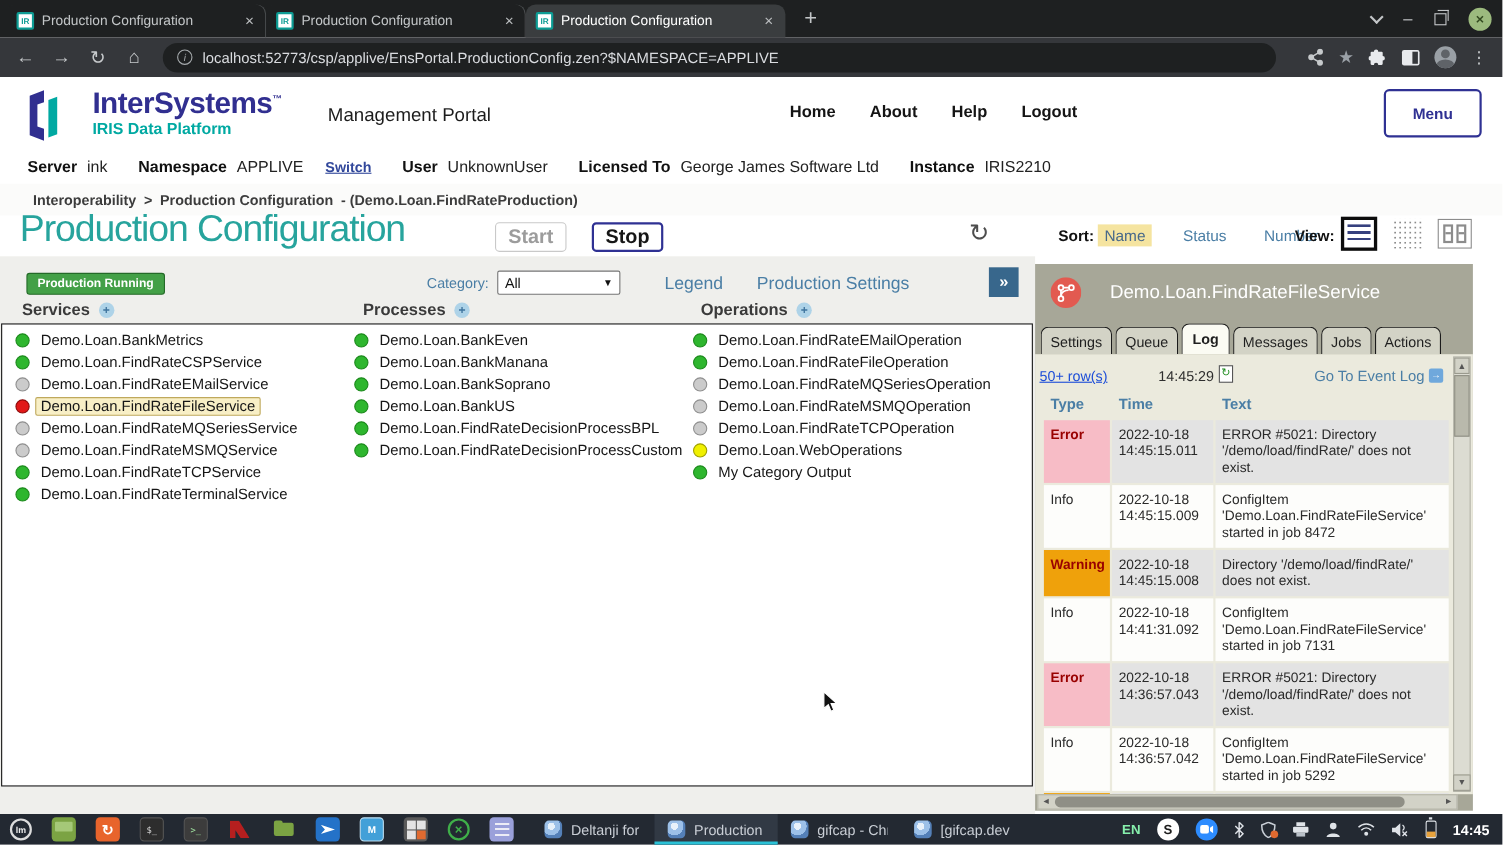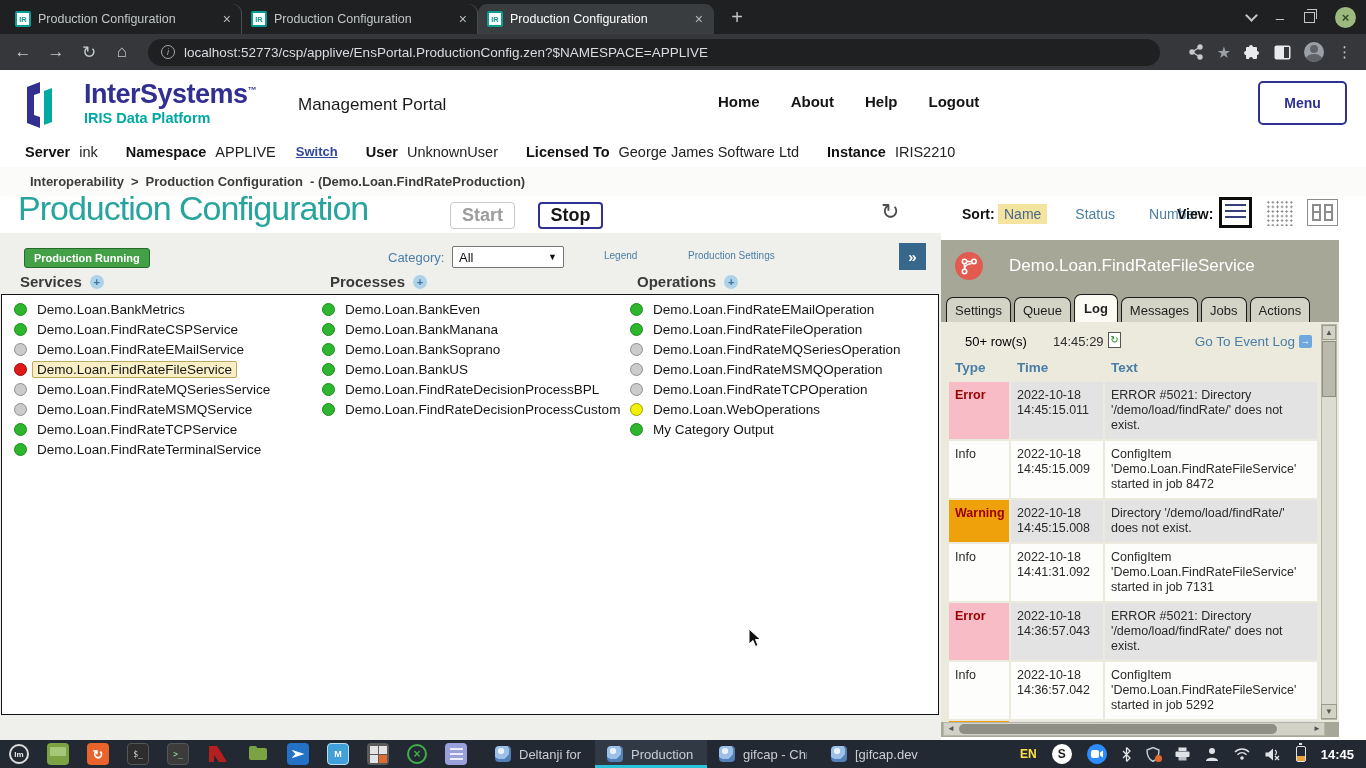--- a/index.html
+++ b/index.html
@@ -101,21 +101,21 @@
   
   .content { position:absolute; left:0; top:233px; width:1366px; height:507px; background:#fff; }
   .leftarea { position:absolute; left:0; top:0; width:941px; height:507px; background:#efefec; }
   .runbadge { position:absolute; left:24px; top:15px; background:#43a047; border:1px solid #246a28;
               border-radius:3px; color:#fff; font-size:11px; font-weight:bold; padding:3px 9px; }
   .catlbl { position:absolute; left:388px; top:17px; font-size:13px; color:#4a7ea5; }
   .catsel { position:absolute; left:452px; top:13px; width:112px; height:22px; background:#fff;
             border:1px solid #767676; border-radius:2px; font-size:13px; color:#111;
             display:flex; align-items:center; padding:0 6px; }
   .catsel .caret { margin-left:auto; font-size:9px; color:#111; }
-  .toollink { position:absolute; top:17px; font-size:10px; color:#4a7ea5; }
+  .toollink { position:absolute; top:17px; font-size:16px; color:#4a7ea5; }
   .legend { left:604px; } .prodset { left:688px; }
   .expandbtn { position:absolute; left:899px; top:10px; width:27px; height:27px; background:#38678c;
                color:#fff; font-size:15px; font-weight:bold; display:flex; align-items:center;
                justify-content:center; }
   .colhead { position:absolute; top:40px; font-size:15px; font-weight:bold; color:#3a3a3a;
              display:flex; align-items:center; gap:8px; }
   .ch-services { left:20px; } .ch-processes { left:330px; } .ch-operations { left:637px; }
   .plusic { width:14px; height:14px; border-radius:50%; background:#aed3e8; color:#40759f;
             font-size:11px; font-weight:bold; display:flex; align-items:center; justify-content:center; }
   .itembox { position:absolute; left:1px; top:61px; width:938px; height:421px; background:#fff;
@@ -133,21 +133,21 @@
 
   
   .rightpanel { position:absolute; left:941px; top:7px; width:398px; height:497px; background:#a7a798; }
   .phead { height:52px; display:flex; align-items:center; padding-left:14px; }
   .ptitle { color:#fff; font-size:17px; margin-left:26px; }
   .ptabs { height:30px; display:flex; align-items:flex-end; padding-left:5px; }
   .ptab { background:#d3d3c6; border:1px solid #1a1a1a; border-bottom:none; border-radius:7px 7px 0 0;
           padding:5px 8px 4px; font-size:13px; color:#1f1f1f; margin-right:3px; }
   .ptab.active { background:#fbfbf3; font-weight:bold; padding:6px 9px 6px; }
   .pbody { position:absolute; left:0; top:82px; width:398px; height:400px; background:#ebeadd; overflow:hidden; }
-  .rowcount { position:absolute; left:24px; top:12px; font-size:13px; color:#000000; }
+  .rowcount { position:absolute; left:4px; top:12px; font-size:13px; color:#1d4ed8;text-decoration:underline; }
   .reftime { position:absolute; left:112px; top:12px; font-size:13px; color:#2e2e2e; }
   .refic { position:absolute; left:167px; top:10px; width:13px; height:16px; background:#fff;
            border:1px solid #555; color:#1a8a1a; font-size:10px; line-height:14px; text-align:center; }
   .gotolog { position:absolute; right:44px; top:12px; font-size:13.5px; color:#4a7ea5; }
   .gotoic { position:absolute; right:27px; top:13px; width:13px; height:13px; background:#6fa8dc;
             border-radius:2px; color:#fff; font-size:9px; line-height:13px; text-align:center; }
   .logtable { position:absolute; left:8px; top:38px; right:22px; }
   .loghead { display:grid; grid-template-columns:60px 92px 1fr; gap:0 2px; padding-bottom:7px; }
   .loghead span { font-size:13.5px; font-weight:bold; color:#4a7ea5; padding-left:6px; }
   .logrow { display:grid; grid-template-columns:60px 92px 1fr; gap:0 2px; margin-bottom:2px;
@@ -211,21 +211,21 @@
                        background:repeating-linear-gradient(180deg,#ececf6 0 2px,transparent 2px 5px); }
   .windows { display:flex; margin-left:16px; height:100%; }
   .winbtn { display:flex; align-items:center; gap:8px; padding:0 12px; width:112px; font-size:13px;
             color:#c9ced5; position:relative; }
   .winbtn.active { background:#313944; }
   .winbtn.active::after { content:""; position:absolute; left:0; right:0; bottom:0; height:3px; background:#2bc1d6; }
   .chrome-ball { width:16px; height:16px; border-radius:4px; flex-shrink:0;
                  background:radial-gradient(circle at 38% 32%, #e8f1fa 0 22%, #9cc0e8 23% 55%, #5480b8 56%); }
   .wtitle { white-space:nowrap; overflow:hidden; }
   .tray { margin-left:auto; display:flex; align-items:center; gap:15px; padding-right:12px; }
-  .lang { font-size:12px; font-weight:bold; color:#fde047; }
+  .lang { font-size:12px; font-weight:bold; color:#86efac; }
   .skype { width:20px; height:20px; border-radius:50%; background:#fff; color:#1c1c1c; font-size:12px;
            font-weight:bold; display:flex; align-items:center; justify-content:center; }
   .zoomic { width:20px; height:20px; border-radius:50%; background:#2d8cff; display:flex;
             align-items:center; justify-content:center; }
   .trayic svg { display:block; }
   .battery { width:10px; height:16px; border:1.5px solid #dfe3e8; border-radius:2px; position:relative; }
   .battery::before { content:""; position:absolute; top:-4px; left:2px; width:3px; height:2px; background:#dfe3e8; }
   .battery::after { content:""; position:absolute; bottom:0; left:0; right:0; height:5px; background:#e8a33d; }
   .clock { font-size:13px; font-weight:bold; color:#fff; }
 </style>

